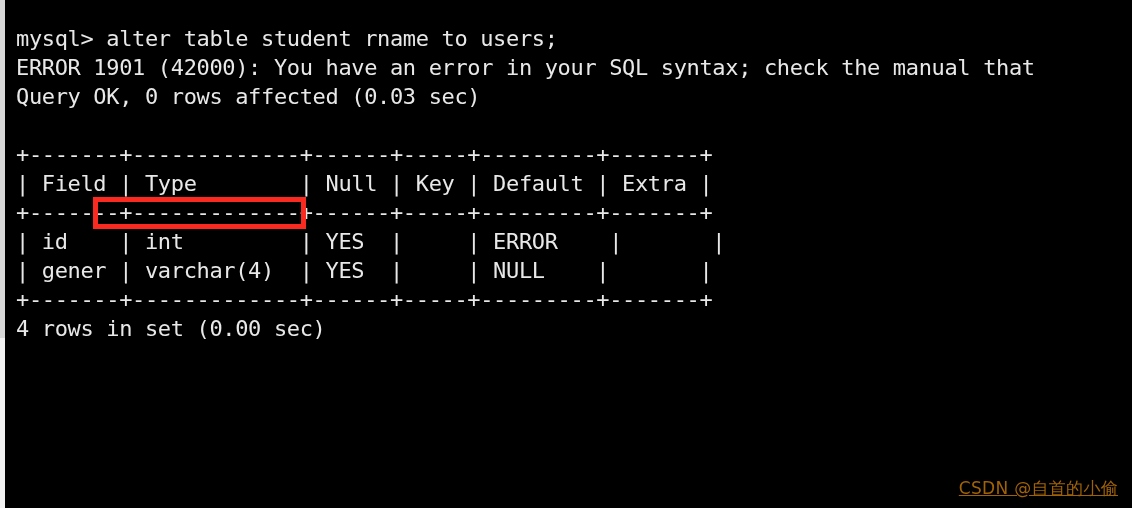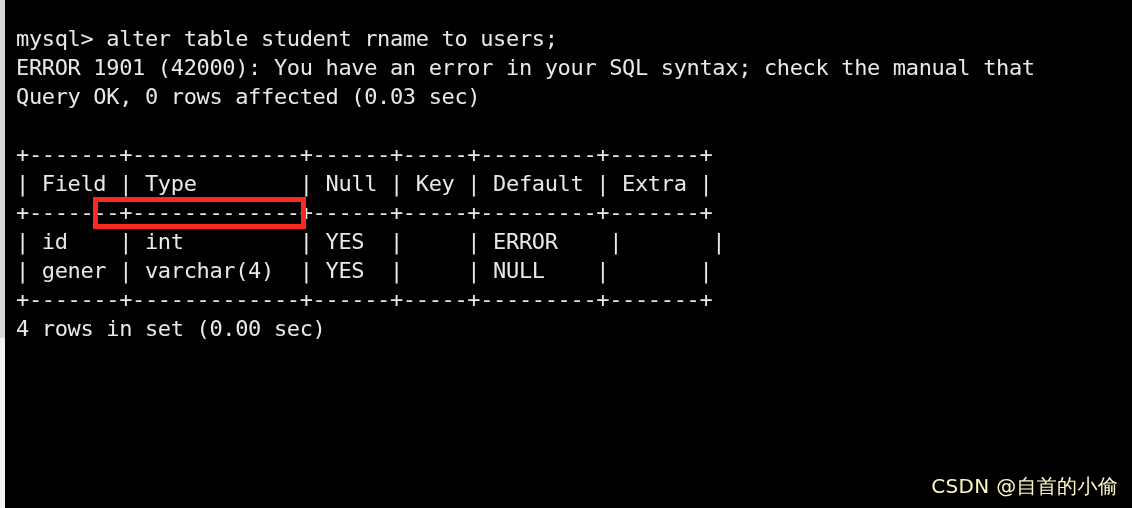--- a/index.html
+++ b/index.html
@@ -70,25 +70,26 @@
     background: transparent;
     z-index: 2;
     pointer-events: none;
   }
 
   #watermark {
     position: absolute;
     right: 14px;
     bottom: 8px;
     font-family: "DejaVu Sans", "Liberation Sans", sans-serif;
-    font-size: 20px;
-    color: #fef9c3;
+    font-size: 17px;
+    color: #a16207;
     letter-spacing: 0.3px;
     z-index: 5;
     white-space: pre;
+    text-decoration: underline;
   }
 </style>
 </head>
 <body>
 
 <div id="left-gutter"></div>
 <div id="left-gutter-lower"></div>
 
 <div id="terminal">
   <span class="line">mysql&gt; alter table student rname to users;</span>

